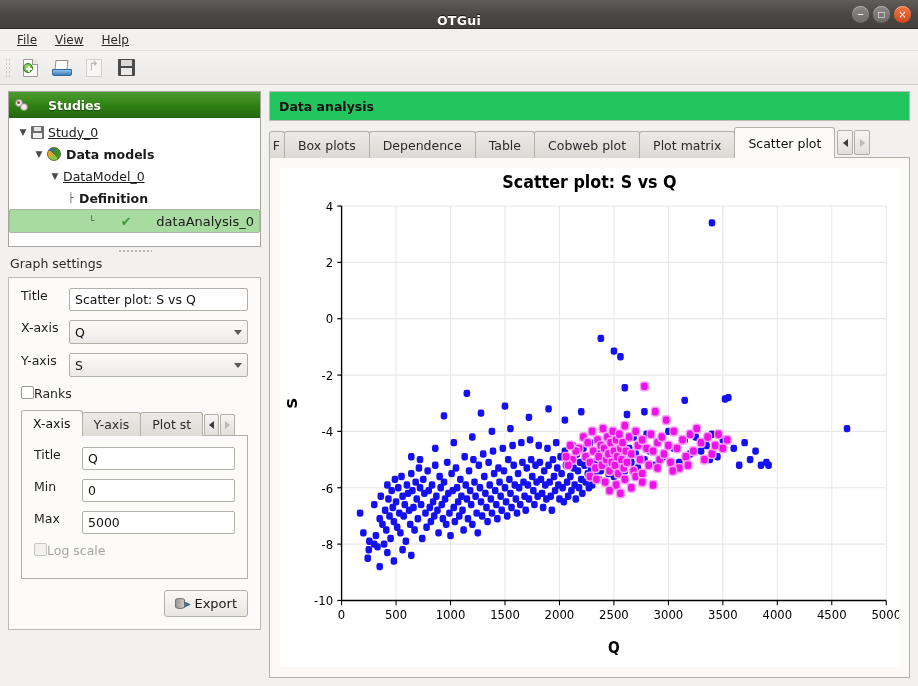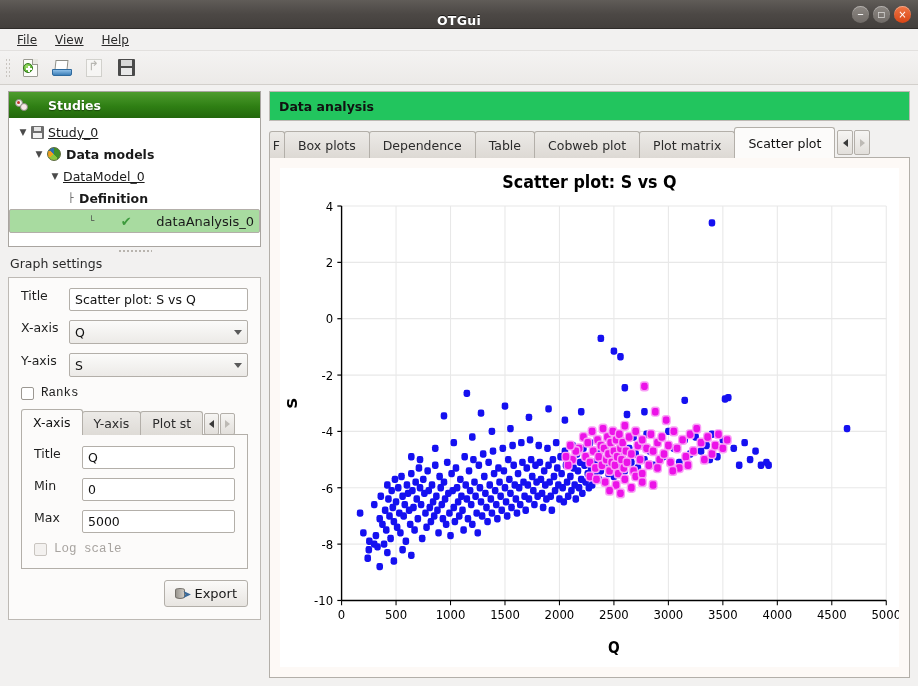--- a/index.html
+++ b/index.html
@@ -138,21 +138,21 @@
   .frow { display: flex; margin-bottom: 9px; }
   .flab { width: 48px; font-size: 12.5px; color: #1f1f1f; flex: none; }
   .inp { flex: 1; height: 23px; background: #fff; border: 1px solid #b3afa9;
          border-radius: 2px; padding: 0 5px; font-size: 12.5px; color: #111;
          display: flex; align-items: center; }
   .sel { flex: 1; height: 24px; background: linear-gradient(to bottom,#fbfbfa,#eceae7);
          border: 1px solid #b3afa9; border-radius: 2px; padding: 0 5px; font-size: 12.5px;
          display: flex; align-items: center; justify-content: space-between; color: #111; }
   .sel .arrow { width: 0; height: 0; border-left: 4px solid transparent; border-right: 4px solid transparent;
                 border-top: 5px solid #5a5a5a; }
-  .cbrow { display: flex; align-items: flex-end; gap: 7px; margin: 2px 0 9px 0; font-family: Liberation Mono, monospace; }
+  .cbrow { display: flex; align-items: flex-start; margin: 2px 0 9px 0; }
   .cbox { width: 13px; height: 13px; border: 1px solid #9c9892; background: #fff; border-radius: 2px; flex:none; }
   .cbox.dis { border-color: #c9c5c0; background: #f3f1ef; }
   .cblab { font-size: 12.5px; color: #1f1f1f; }
   .cblab.dis { color: #a8a4a0; }
 
   .tabstrip { display: flex; align-items: flex-end; height: 26px; position: relative; }
   .stab { height: 24px; padding: 0 11px; display: flex; align-items: center; font-size: 12.5px;
           border: 1px solid #b3afa9; border-bottom: none; border-radius: 3px 3px 0 0;
           background: linear-gradient(to bottom,#eceae7,#dedbd6); color: #2b2b2b; margin-right: -1px;
           overflow: hidden; }
@@ -349,21 +349,21 @@
           <span class="inp">Q</span>
         </div>
         <div class="frow">
           <span class="flab">Min</span>
           <span class="inp">0</span>
         </div>
         <div class="frow">
           <span class="flab">Max</span>
           <span class="inp">5000</span>
         </div>
-        <div class="cbrow" style="margin-bottom:0">
+        <div class="cbrow" style="margin-bottom:8px">
           <span class="cbox dis"></span>
           <span class="cblab dis">Log scale</span>
         </div>
       </div>
 
       <div class="exportrow">
         <div class="ebtn">
           <span class="ic-export">
               <span class="cyl"></span>
               <span class="ar">➤</span>

